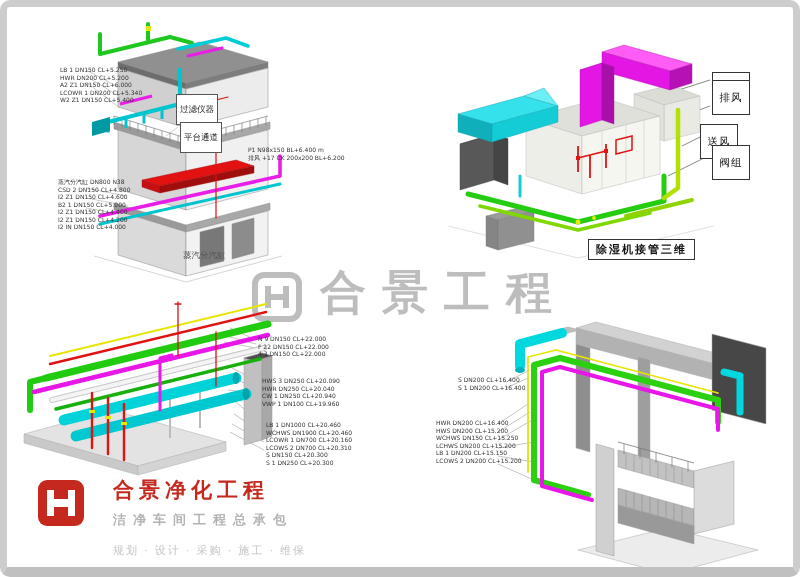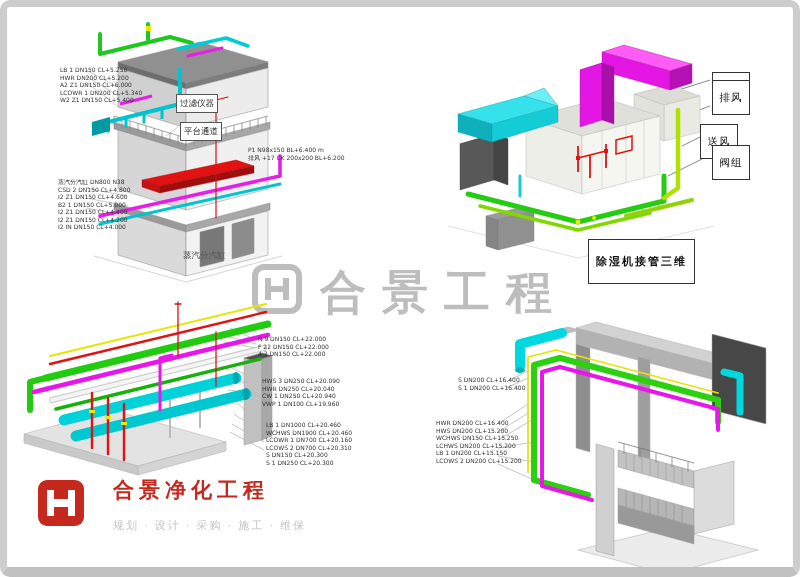--- a/index.html
+++ b/index.html
@@ -4,25 +4,25 @@
 <style>
   *{margin:0;padding:0;box-sizing:border-box}
   html,body{background:#ededed}
   body{font-family:"Liberation Sans",sans-serif}
   .page{position:relative;width:800px;height:577px;background:#ffffff;overflow:hidden}
   .frame{position:absolute;inset:0;border:7px solid #cdcdcd;border-bottom:10px solid #c0c0c0;border-radius:10px;pointer-events:none;z-index:50}
   .view{position:absolute;z-index:2}
   .view svg{position:absolute;left:0;top:0}
   .ann-group{position:absolute;z-index:3}
   .ann-line{font-size:6px;line-height:7.5px;color:#333;white-space:nowrap;font-family:"DejaVu Sans",sans-serif}
-  .callout-box{position:absolute;z-index:3;border:1px solid #555;background:#fff;color:#222;font-size:8.5px;line-height:1;padding:4px 3px;white-space:nowrap}
+  .callout-box{position:absolute;z-index:3;border:1px solid #555;background:#fff;color:#222;font-size:8.5px;line-height:1;padding:10px 3px;white-space:nowrap}
   .callout-plain{position:absolute;z-index:3;color:#555;font-size:8.5px;white-space:nowrap}
   .tag-box{position:absolute;z-index:3;width:38px;height:35px;border:1px solid #333;background:#fff;color:#111;font-size:10.5px;display:flex;align-items:center;justify-content:center;letter-spacing:1px}
-  .caption-box{position:absolute;z-index:3;border:1px solid #333;background:#fff;color:#111;font-size:11px;font-weight:bold;padding:14px 7px;letter-spacing:2px;white-space:nowrap}
-  .watermark{position:absolute;left:250px;top:262px;display:flex;align-items:flex-start;gap:16px;z-index:1}
+  .caption-box{position:absolute;z-index:3;border:1px solid #333;background:#fff;color:#111;font-size:11px;font-weight:bold;padding:2px 7px;letter-spacing:2px;white-space:nowrap}
+  .watermark{position:absolute;left:250px;top:262px;display:flex;align-items:flex-end;gap:16px;z-index:1}
   .wm-text{font-size:46px;font-weight:bold;color:#bdbdbd;letter-spacing:16px;white-space:nowrap}
   .brand{position:absolute;left:34px;top:476px;display:flex;gap:25px;z-index:6}
   .brand-company{font-size:21px;font-weight:bold;color:#c5281c;letter-spacing:5px;white-space:nowrap}
   .brand-tagline{margin-top:7px;font-size:13px;font-weight:bold;color:#b3b3b3;letter-spacing:7px;white-space:nowrap}
   .brand-services{margin-top:14px;font-size:11px;color:#c4c4c4;letter-spacing:2px;white-space:nowrap}
 </style>
 </head>
 <body>
 
 <div class="page">
@@ -323,16 +323,17 @@
 
   <div class="brand">
     <svg width="54" height="54" viewBox="0 0 54 54">
       <rect x="4" y="4" width="46" height="46" rx="9" fill="#c5281c"></rect>
       <rect x="13" y="14" width="7" height="26" fill="#ffffff"></rect>
       <rect x="34" y="14" width="7" height="26" fill="#ffffff"></rect>
       <rect x="20" y="23" width="14" height="8" fill="#ffffff"></rect>
     </svg>
     <div>
       <div class="brand-company">合景净化工程</div>
+      <div class="brand-tagline">洁净车间工程总承包</div>
       <div class="brand-services">规划 · 设计 · 采购 · 施工 · 维保</div>
     </div>
   </div>
 </div>
 
 </body></html>

